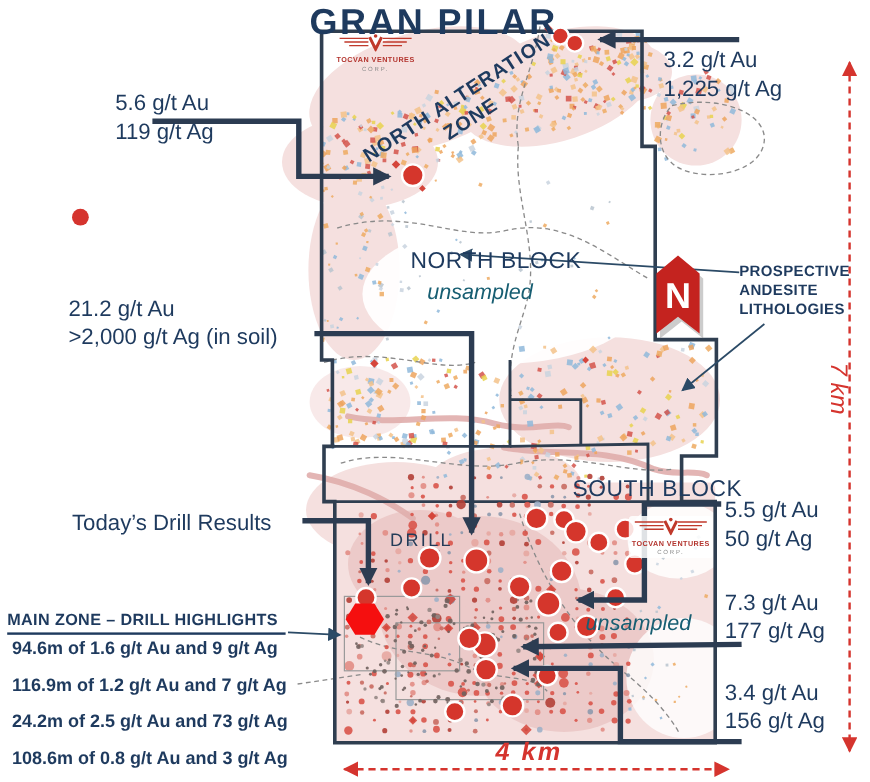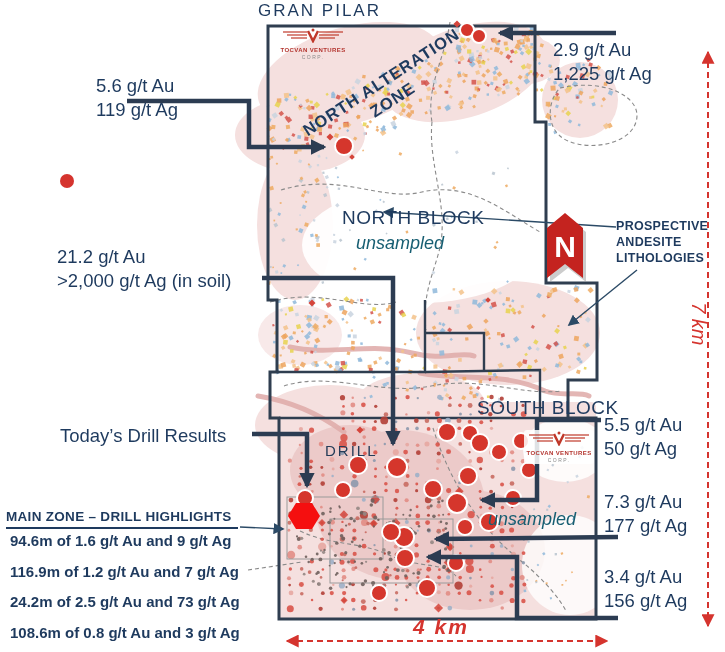--- a/index.html
+++ b/index.html
@@ -2,21 +2,21 @@
 <html><head>
 <meta charset="utf-8">
 <style>
   html,body{margin:0;padding:0;background:#fff;}
   .stage{position:relative;width:725px;height:652px;background:#fff;overflow:hidden;
          font-family:"Liberation Sans",sans-serif;}
   svg.layer{position:absolute;left:0;top:0;}
   .lbl{position:absolute;color:#1e3a5e;white-space:nowrap;line-height:1.28;}
   .ann{font-size:18.5px;}
   .ann.center{text-align:left;margin-top:24px;}
-  .title{left:258px;top:0px;font-size:17px;font-weight:400;letter-spacing:2px;}
+  .title{left:258px;top:0px;font-size:30px;font-weight:700;letter-spacing:2px;}
   .naz{left:287px;top:70px;width:200px;transform:rotate(-33deg);text-align:center;
        font-weight:700;font-size:16.5px;letter-spacing:1px;line-height:21px;}
   .legend-dot{position:absolute;left:60px;top:174px;width:14px;height:14px;border-radius:50%;
        background:#d5342e;}
   .legend-text{left:79px;top:170px;font-size:13px;font-weight:700;line-height:16.5px;}
   .blockname{font-weight:400;font-size:19px;letter-spacing:.5px;}
   .unsampled{font-style:italic;font-size:18px;color:#175e72;}
   .prospective{left:616px;top:218px;font-weight:700;font-size:12.5px;line-height:16px;letter-spacing:.3px;}
   .open{left:325px;top:441px;font-size:15px;letter-spacing:2px;color:#243c58;}
   .dh-head{left:6px;top:508px;font-size:13.5px;font-weight:700;letter-spacing:.3px;
@@ -1417,21 +1417,21 @@
 </div>
 
 <span class="legend-dot"></span>
 
 <div class="lbl ann center" style="left:96px;top:50px;width:148px;">
   <span>5.6 g/t Au</span><br>
   <span>119 g/t Ag</span>
 </div>
 
 <div class="lbl ann" style="left:553px;top:38px;">
-  <span>2.9 g/t Au</span><br>
+  <span>3.2 g/t Au</span><br>
   <span>1,225 g/t Ag</span>
 </div>
 
 <div class="lbl ann" style="left:57px;top:245px;">
   <span>21.2 g/t Au</span><br>
   <span>&gt;2,000 g/t Ag (in soil)</span>
 </div>
 
 <div class="lbl blockname" style="left:342px;top:206px;">NORTH BLOCK</div>
 <div class="lbl unsampled" style="left:356px;top:232px;">unsampled</div>

